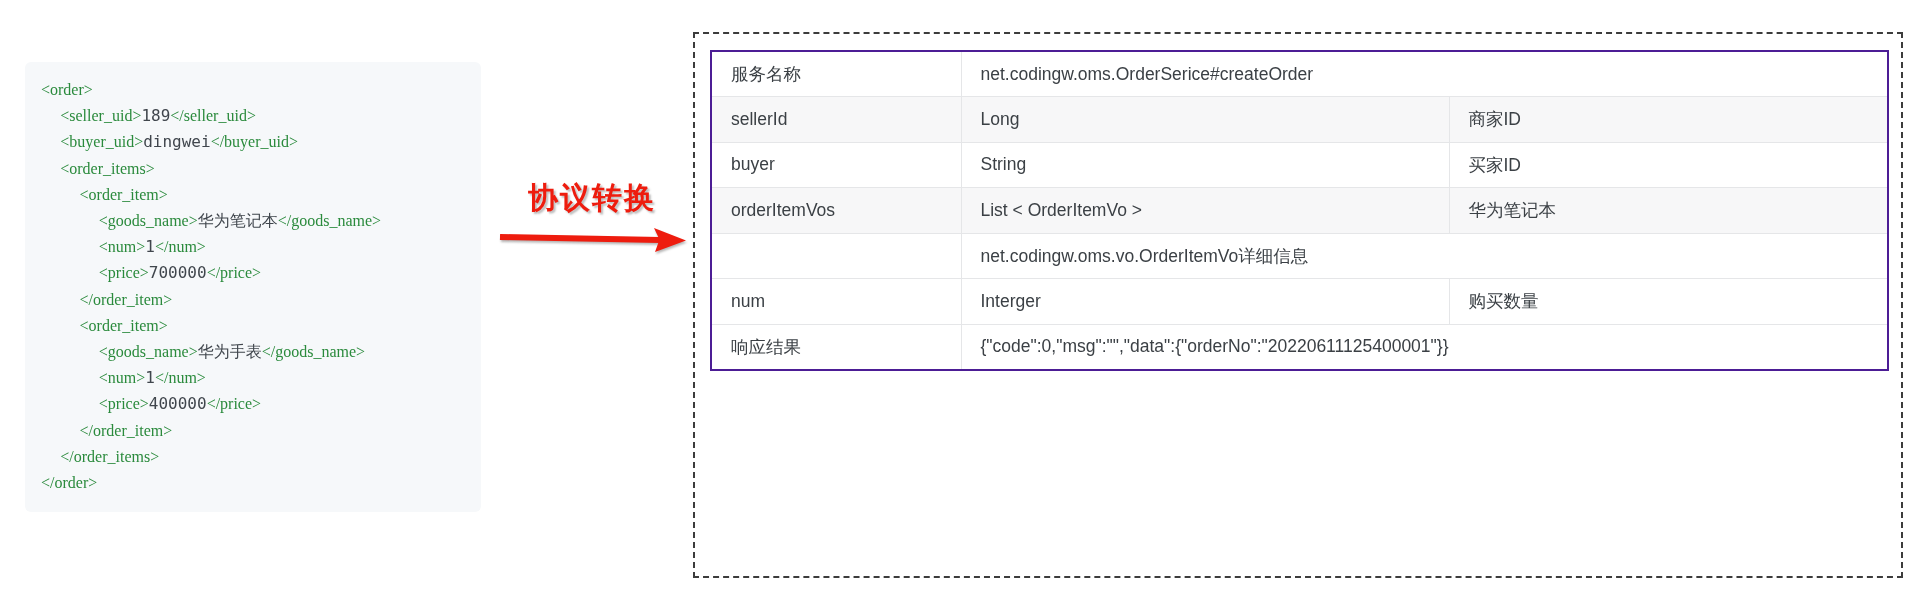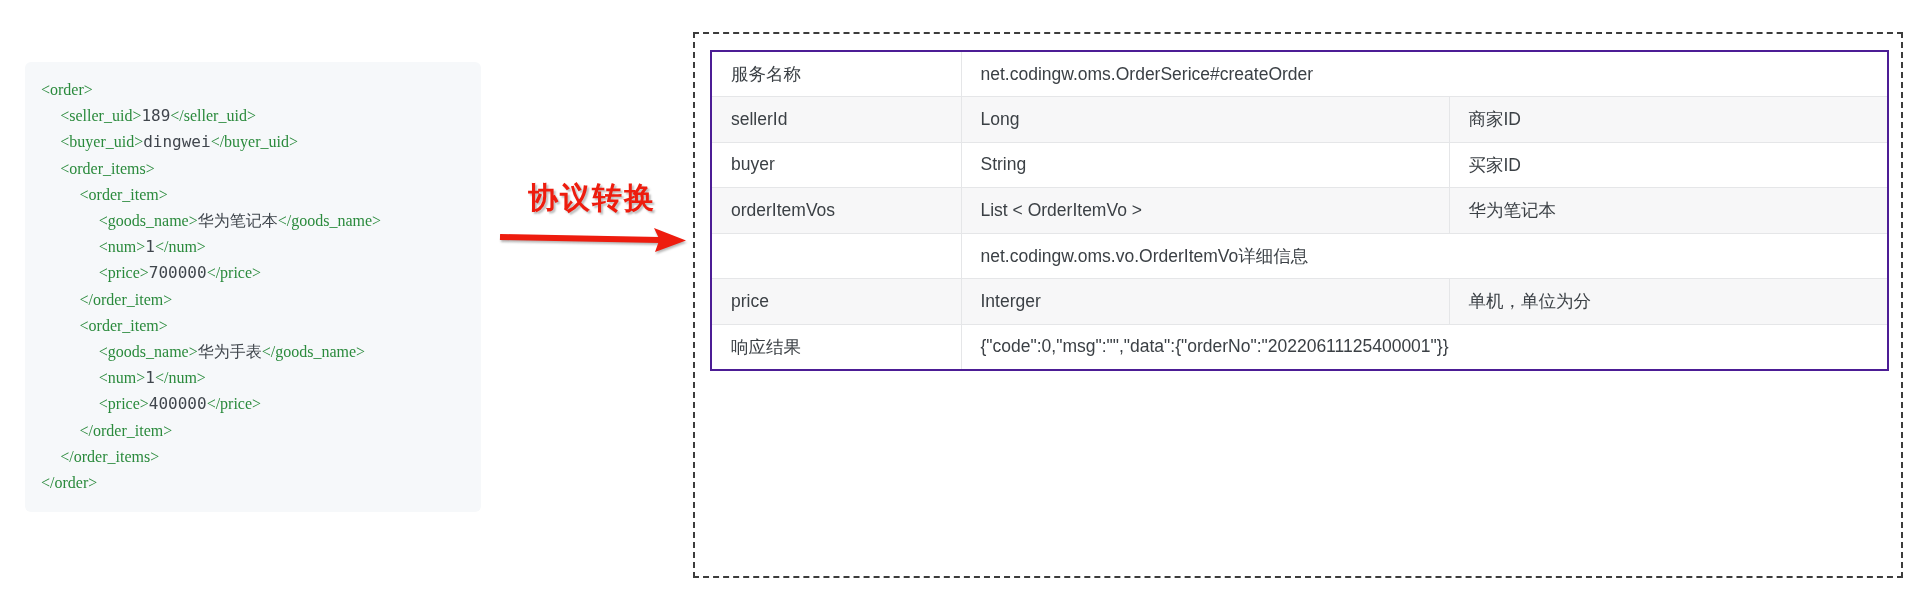--- a/index.html
+++ b/index.html
@@ -108,24 +108,24 @@
         </tr>
         <tr class="shaded">
           <td colspan="1">orderItemVos</td>
           <td colspan="1">List &lt; OrderItemVo &gt;</td>
           <td colspan="1">华为笔记本</td>
         </tr>
         <tr>
           <td colspan="1"></td>
           <td colspan="2">net.codingw.oms.vo.OrderItemVo详细信息</td>
         </tr>
-        <tr class="shaded">
-          <td colspan="1">price</td>
+        <tr>
+          <td colspan="1">num</td>
           <td colspan="1">Interger</td>
-          <td colspan="1">单机，单位为分</td>
+          <td colspan="1">购买数量</td>
         </tr>
         <tr>
           <td colspan="1">响应结果</td>
           <td colspan="2">{"code":0,"msg":"","data":{"orderNo":"20220611125400001"}}</td>
         </tr>
       </tbody>
   </table>
 </div>
 
 </body></html>

